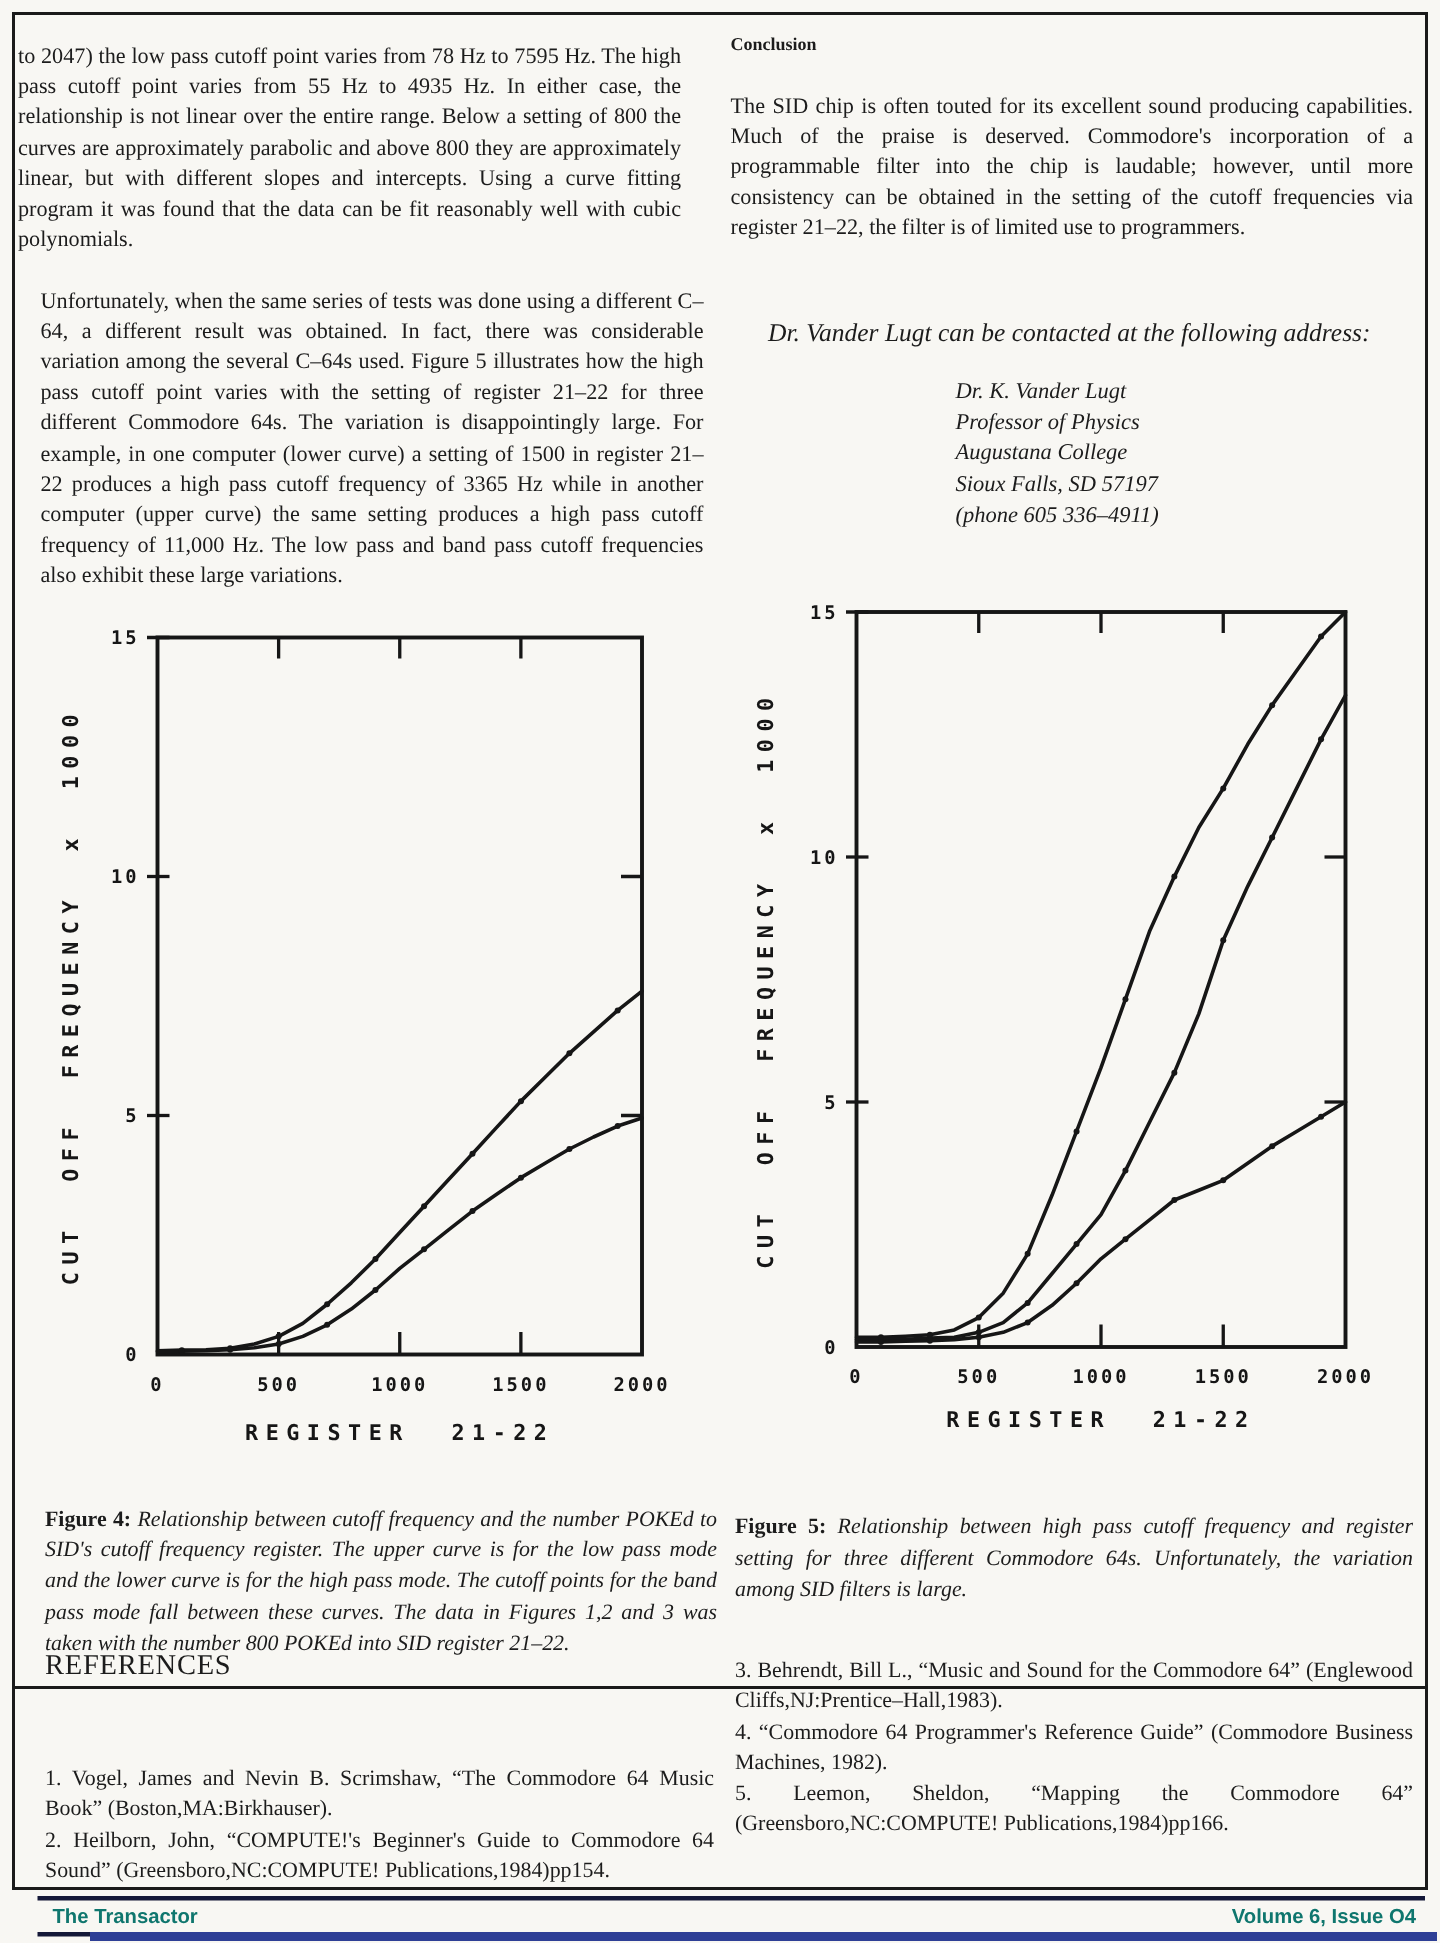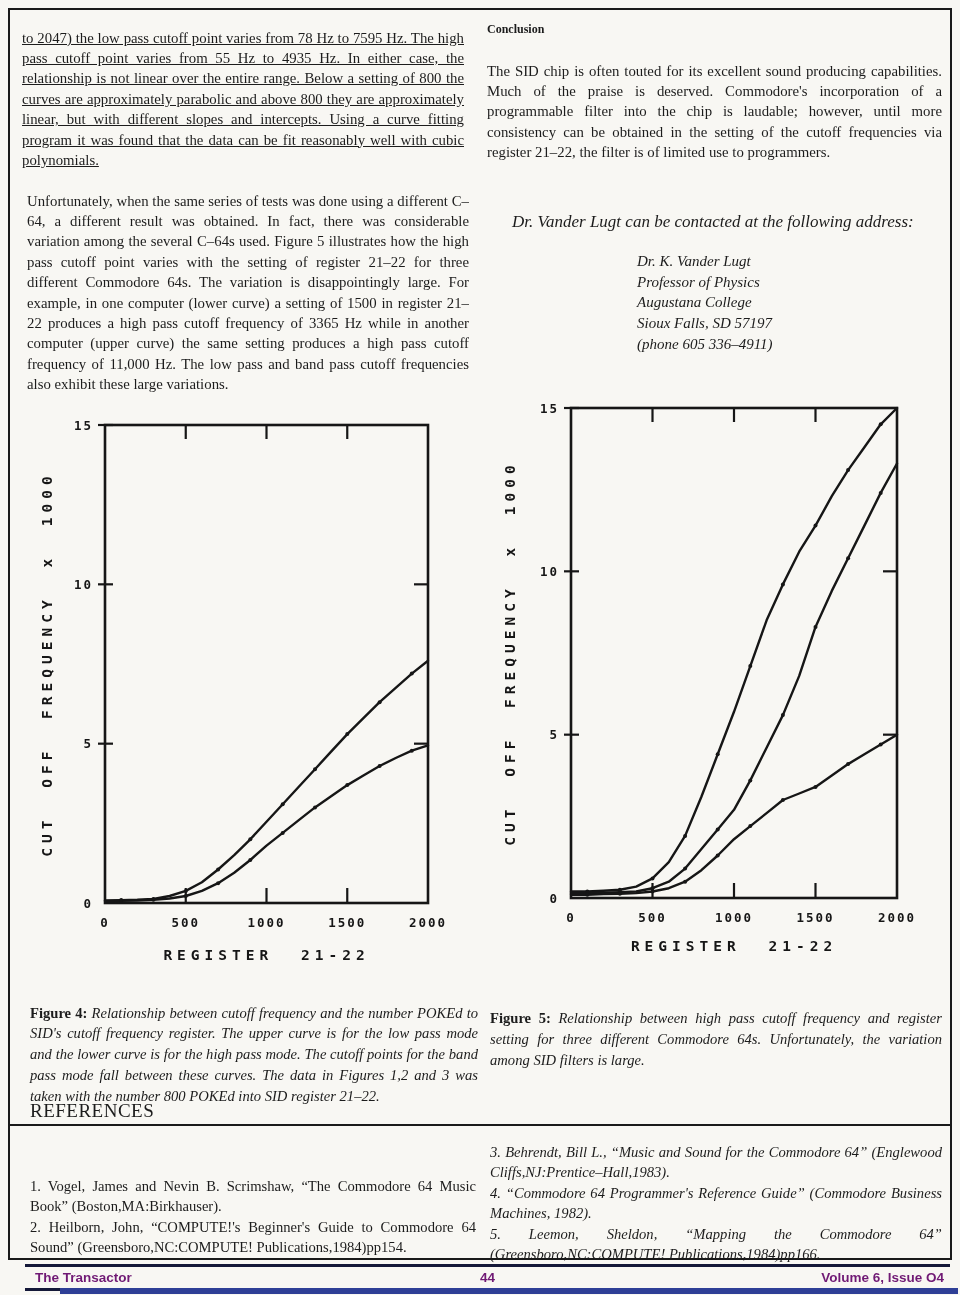--- a/index.html
+++ b/index.html
@@ -4,38 +4,38 @@
 <style>
   html,body{margin:0;padding:0;}
   body{
     width:960px;height:1295px;position:relative;overflow:hidden;
     background:#f8f7f3;color:#1c1c1c;
     font-family:"Liberation Serif", serif;
   }
   .page-border{position:absolute;left:8px;top:8px;width:944px;height:1252px;
     box-sizing:border-box;border:2px solid #1a1a1a;}
   .body-text{position:absolute;text-align:justify;font-size:14.8px;line-height:1.375;}
-  .p1{left:22px;top:13px;width:442px;text-decoration:underline;}
+  .p1{left:12px;top:13px;width:442px;}
   .p2{left:27px;top:176px;width:442px;}
   .conclusion-h{position:absolute;left:487px;top:12px;font-weight:bold;font-size:12px;}
   .conclusion-p{left:487px;top:46px;width:455px;}
   .contact-intro{position:absolute;left:512px;top:212px;font-style:italic;font-size:17px;}
   .address{position:absolute;left:637px;top:251px;font-style:italic;font-size:15px;line-height:1.38;}
   .caption{position:absolute;font-size:14.6px;font-style:italic;text-align:justify;line-height:1.43;}
   .caption .figlabel{font-style:normal;font-weight:bold;}
   .cap4{left:30px;top:988px;width:448px;}
   .cap5{left:490px;top:988px;width:452px;margin-top:20px;}
   .refs-rule{position:absolute;left:8px;top:1124px;width:944px;border-top:2px solid #1a1a1a;}
   .refs-heading{position:absolute;left:30px;top:1100px;font-size:19px;letter-spacing:0.5px;}
   .refs{position:absolute;font-size:14.6px;line-height:1.4;text-align:justify;}
   .refs-left{left:30px;top:1176px;width:446px;}
-  .refs-right{left:490px;top:1142px;width:452px;font-style:italic;}
+  .refs-right{left:490px;top:1104px;width:452px;}
   .footer-band{position:absolute;left:25px;top:1264px;width:925px;height:21px;
     border-top:3px solid #141838;border-bottom:3px solid #141838;
-    font-family:"Liberation Sans", sans-serif;font-weight:bold;font-size:13.5px;color:#701a75;}
+    font-family:"Liberation Sans", sans-serif;font-weight:bold;font-size:13.5px;color:#0f766e;}
   .footer-band .fl{position:absolute;left:10px;top:0;line-height:21px;}
   .footer-band .fc{position:absolute;left:0;right:0;top:0;text-align:center;line-height:21px;}
   .footer-band .fr{position:absolute;right:6px;top:0;line-height:21px;text-align:right;}
   .footer-accent{position:absolute;left:60px;top:1288px;width:898px;height:6px;background:#2e3f96;}
   svg.chart{position:absolute;}
   svg.chart text{font-family:"DejaVu Sans Mono", monospace;font-weight:bold;fill:#161616;}
   svg.chart .tick-label{font-size:12.5px;letter-spacing:2px;}
   svg.chart .axis-title{font-size:14.5px;letter-spacing:5px;word-spacing:14px;}
 </style>
 </head>
@@ -177,16 +177,15 @@
   <div>2. Heilborn, John, “COMPUTE!'s Beginner's Guide to Commodore 64 Sound” (Greensboro,NC:COMPUTE! Publications,1984)pp154.</div>
 </div>
 <div class="refs refs-right">
   <div>3. Behrendt, Bill L., “Music and Sound for the Commodore 64” (Englewood Cliffs,NJ:Prentice–Hall,1983).</div>
   <div>4. “Commodore 64 Programmer's Reference Guide” (Commodore Business Machines, 1982).</div>
   <div>5. Leemon, Sheldon, “Mapping the Commodore 64” (Greensboro,NC:COMPUTE! Publications,1984)pp166.</div>
 </div>
 
 <div class="footer-band">
   <span class="fl">The Transactor</span>
-  <span class="fc">44</span>
   <span class="fr">Volume 6, Issue O4</span>
 </div>
 <div class="footer-accent" style="background: rgb(46, 63, 150);"></div>
 
 </body></html>

